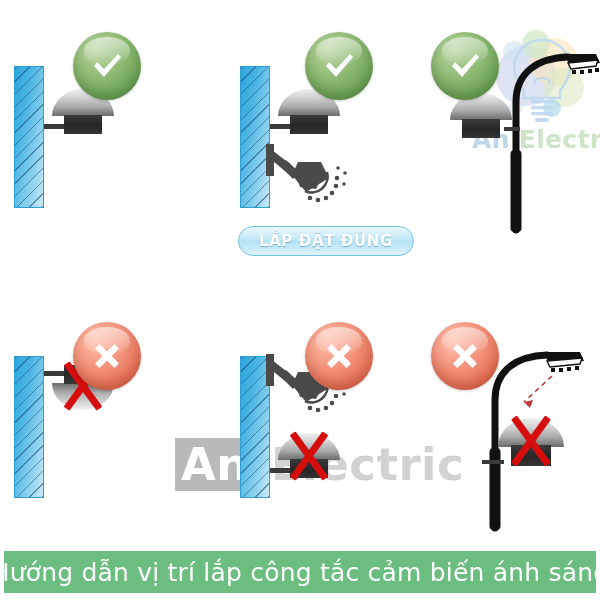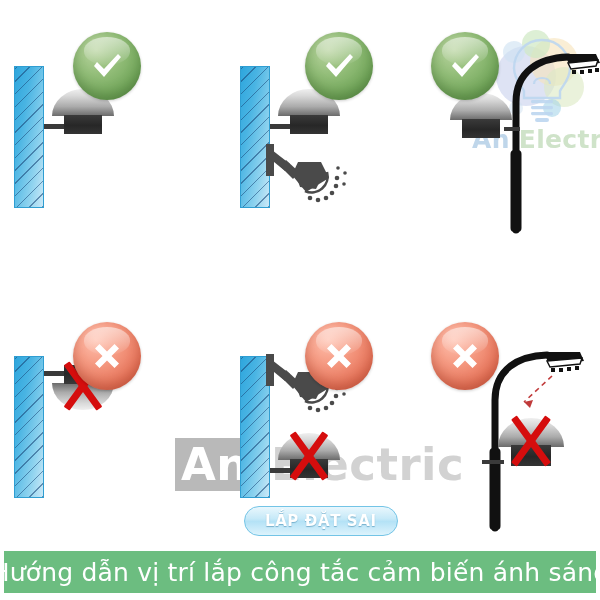--- a/index.html
+++ b/index.html
@@ -314,20 +314,21 @@
       <div class="base"></div>
     </div>
 
     <div class="sphere ok" style="left:21px;top:32px;">
       <svg width="40" height="40" viewBox="0 0 40 40">
         <path d="M7 20 L10 16 L17 23 L31 8 L34 11 L17 31 Z" fill="#ffffff"></path>
       </svg>
     </div>
   </div>
 
+  <div class="pill" style="left:238px;top:226px;">LẮP ĐẶT ĐÚNG</div>
 
   <div class="panel" style="left:0;top:290px;width:190px;height:250px;">
     <div class="wall" style="left:14px;top:66px;width:30px;height:142px;"></div>
     <div class="arm" style="left:44px;top:81px;width:22px;height:5px;"></div>
     <div class="sensor flipped" style="left:52px;top:75px;width:62px;height:45px;">
       <div class="dome"></div>
       <div class="base"></div>
     </div>
     <div class="redx" style="left:63px;top:68px;width:40px;height:56px;">
       <i></i>
@@ -407,19 +408,18 @@
       <i></i>
     </div>
 
     <div class="sphere bad" style="left:21px;top:32px;">
       <svg width="36" height="36" viewBox="0 0 36 36">
         <path d="M10.5 6 L18 13.5 L25.5 6 L30 10.5 L22.5 18 L30 25.5 L25.5 30 L18 22.5 L10.5 30 L6 25.5 L13.5 18 L6 10.5 Z" fill="#ffffff"></path>
       </svg>
     </div>
   </div>
 
-  <div class="pill" style="left:244px;top:506px;">LẮP ĐẶT SAI</div>
 
   <div class="banner">
     <span>Hướng dẫn vị trí lắp công tắc cảm biến ánh sáng</span>
   </div>
 
 </div>
 
 </body></html>

